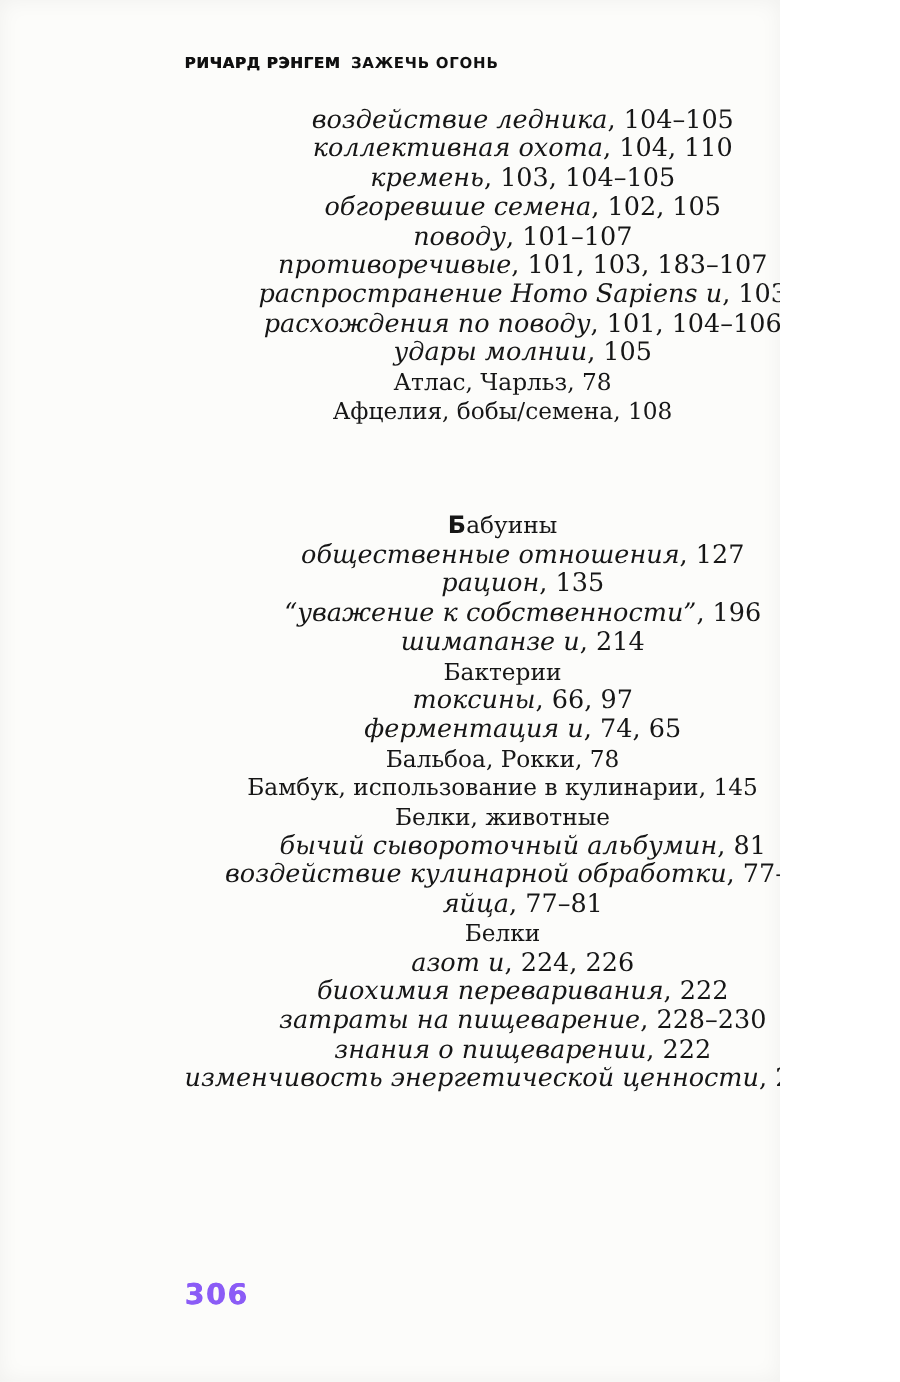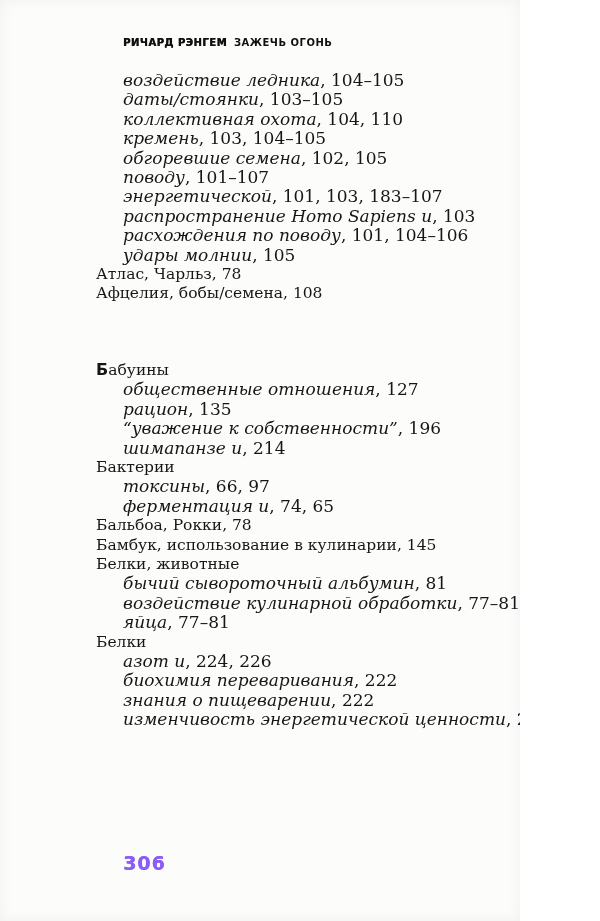--- a/index.html
+++ b/index.html
@@ -5,20 +5,21 @@
   html, body { margin: 0; padding: 0; }
   .page {
     position: relative;
     width: 520px;
     height: 921px;
     background: #fcfcfa;
     color: #161616;
     font-family: "DejaVu Serif", serif;
     overflow: hidden;
     box-shadow: inset 0 0 14px rgba(0,0,0,0.05);
+    text-align: center;
   }
   .running-header {
     position: absolute;
     top: 37px;
     left: 123px;
     font-family: "DejaVu Sans", sans-serif;
     font-size: 10px;
     font-weight: bold;
     letter-spacing: 0.5px;
     color: #101010;
@@ -65,26 +66,25 @@
 
 <div class="page">
 
   <div class="running-header">
     <span class="author">РИЧАРД РЭНГЕМ</span><span class="title">ЗАЖЕЧЬ ОГОНЬ</span>
   </div>
 
   <div class="index" id="index-list">
       <div class="section">
         <div class="entry sub"><span class="label">воздействие ледника</span><span class="pages">, 104–105</span></div>
-        <div class="entry sub"><span class="label">даты/стоянки</span><span class="pages">, 103–105</span></div>
         <div class="entry sub"><span class="label">коллективная охота</span><span class="pages">, 104, 110</span></div>
         <div class="entry sub"><span class="label">кремень</span><span class="pages">, 103, 104–105</span></div>
         <div class="entry sub"><span class="label">обгоревшие семена</span><span class="pages">, 102, 105</span></div>
         <div class="entry sub"><span class="label">поводу</span><span class="pages">, 101–107</span></div>
-        <div class="entry sub"><span class="label">энергетической</span><span class="pages">, 101, 103, 183–107</span></div>
+        <div class="entry sub"><span class="label">противоречивые</span><span class="pages">, 101, 103, 183–107</span></div>
         <div class="entry sub"><span class="label">распространение Homo Sapiens и</span><span class="pages">, 103</span></div>
         <div class="entry sub"><span class="label">расхождения по поводу</span><span class="pages">, 101, 104–106</span></div>
         <div class="entry sub"><span class="label">удары молнии</span><span class="pages">, 105</span></div>
         <div class="entry main"><span class="label">Атлас, Чарльз</span><span class="pages">, 78</span></div>
         <div class="entry main"><span class="label">Афцелия, бобы/семена</span><span class="pages">, 108</span></div>
       </div>
       <div class="section">
         <div class="entry main"><span class="label"><span class="lead">Б</span>абуины</span><span class="pages"></span></div>
         <div class="entry sub"><span class="label">общественные отношения</span><span class="pages">, 127</span></div>
         <div class="entry sub"><span class="label">рацион</span><span class="pages">, 135</span></div>
@@ -95,20 +95,21 @@
         <div class="entry sub"><span class="label">ферментация и</span><span class="pages">, 74, 65</span></div>
         <div class="entry main"><span class="label">Бальбоа, Рокки</span><span class="pages">, 78</span></div>
         <div class="entry main"><span class="label">Бамбук, использование в кулинарии</span><span class="pages">, 145</span></div>
         <div class="entry main"><span class="label">Белки, животные</span><span class="pages"></span></div>
         <div class="entry sub"><span class="label">бычий сывороточный альбумин</span><span class="pages">, 81</span></div>
         <div class="entry sub"><span class="label">воздействие кулинарной обработки</span><span class="pages">, 77–81</span></div>
         <div class="entry sub"><span class="label">яйца</span><span class="pages">, 77–81</span></div>
         <div class="entry main"><span class="label">Белки</span><span class="pages"></span></div>
         <div class="entry sub"><span class="label">азот и</span><span class="pages">, 224, 226</span></div>
         <div class="entry sub"><span class="label">биохимия переваривания</span><span class="pages">, 222</span></div>
+        <div class="entry sub"><span class="label">затраты на пищеварение</span><span class="pages">, 228–230</span></div>
         <div class="entry sub"><span class="label">знания о пищеварении</span><span class="pages">, 222</span></div>
         <div class="entry sub"><span class="label">изменчивость энергетической ценности</span><span class="pages">, 226–227</span></div>
       </div>
     </div>
 
   <div class="page-number">306</div>
 
 </div>
 
 </body></html>

